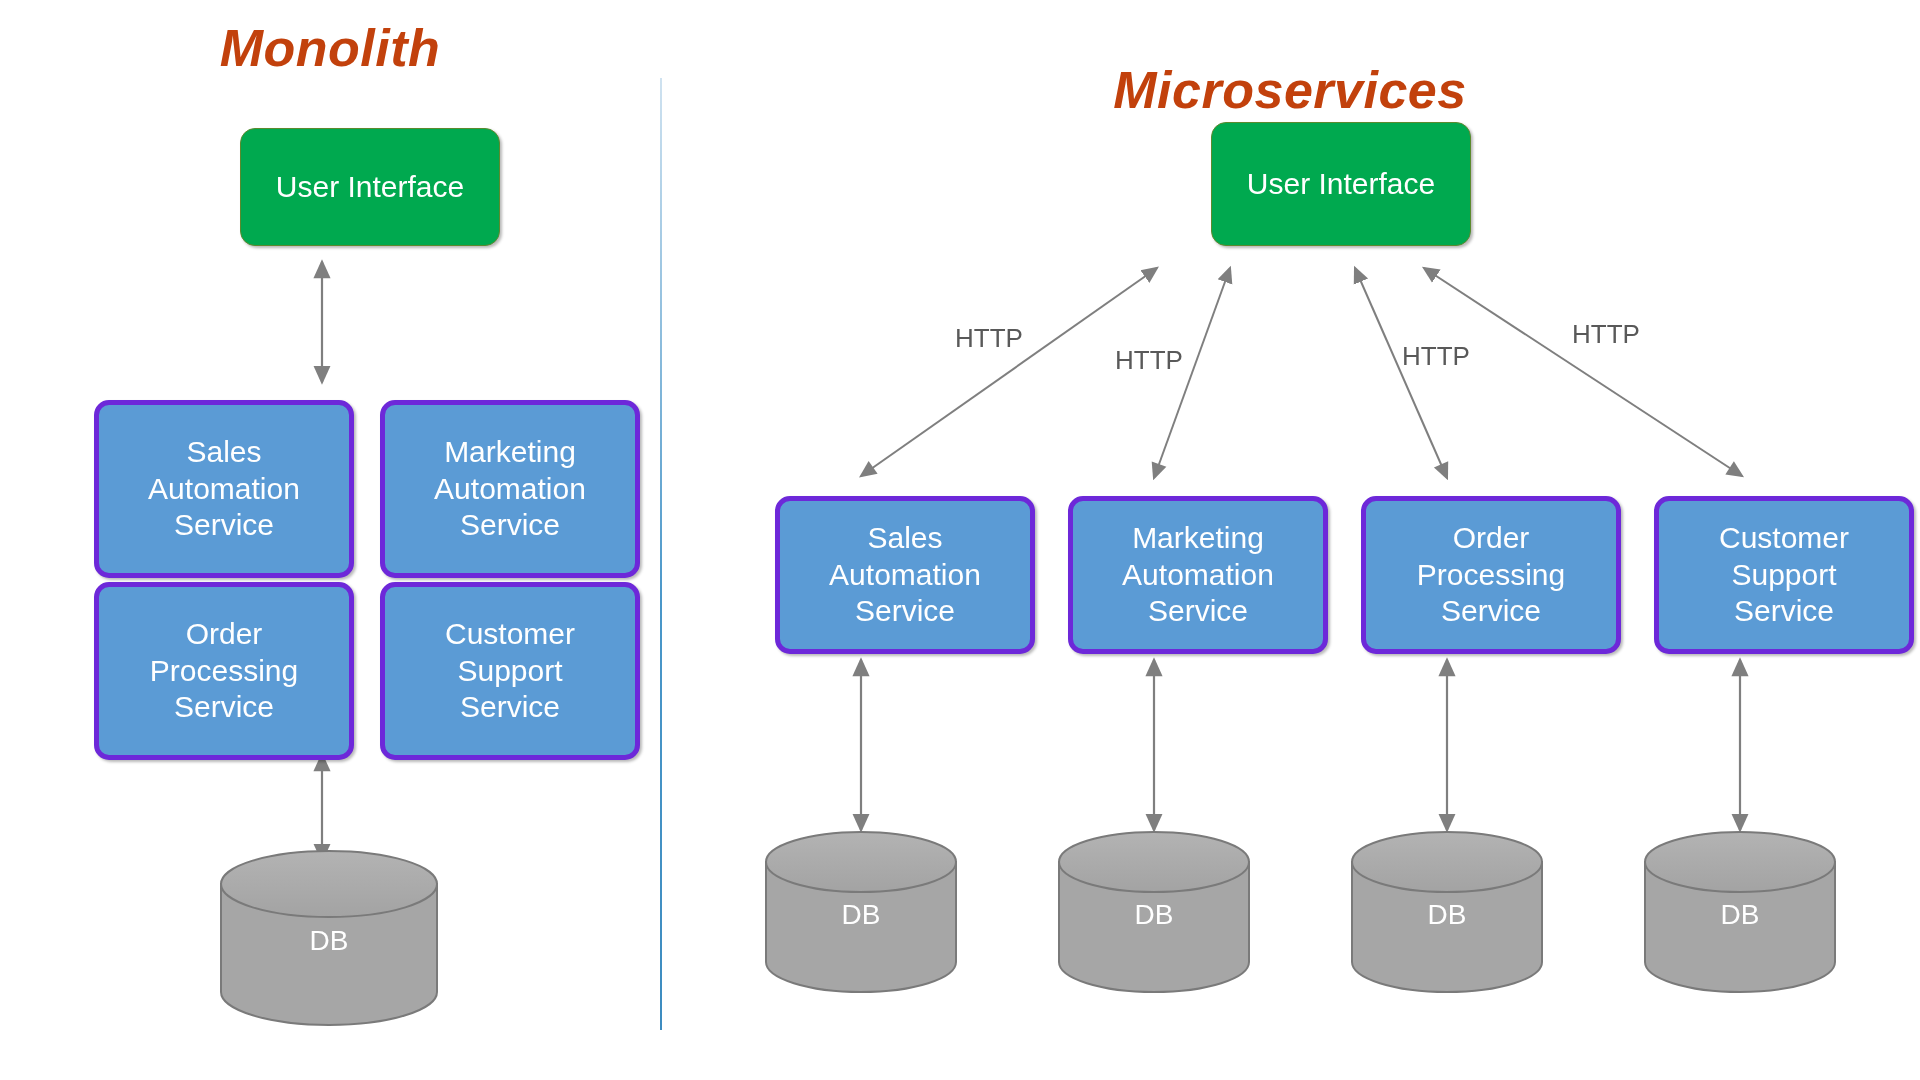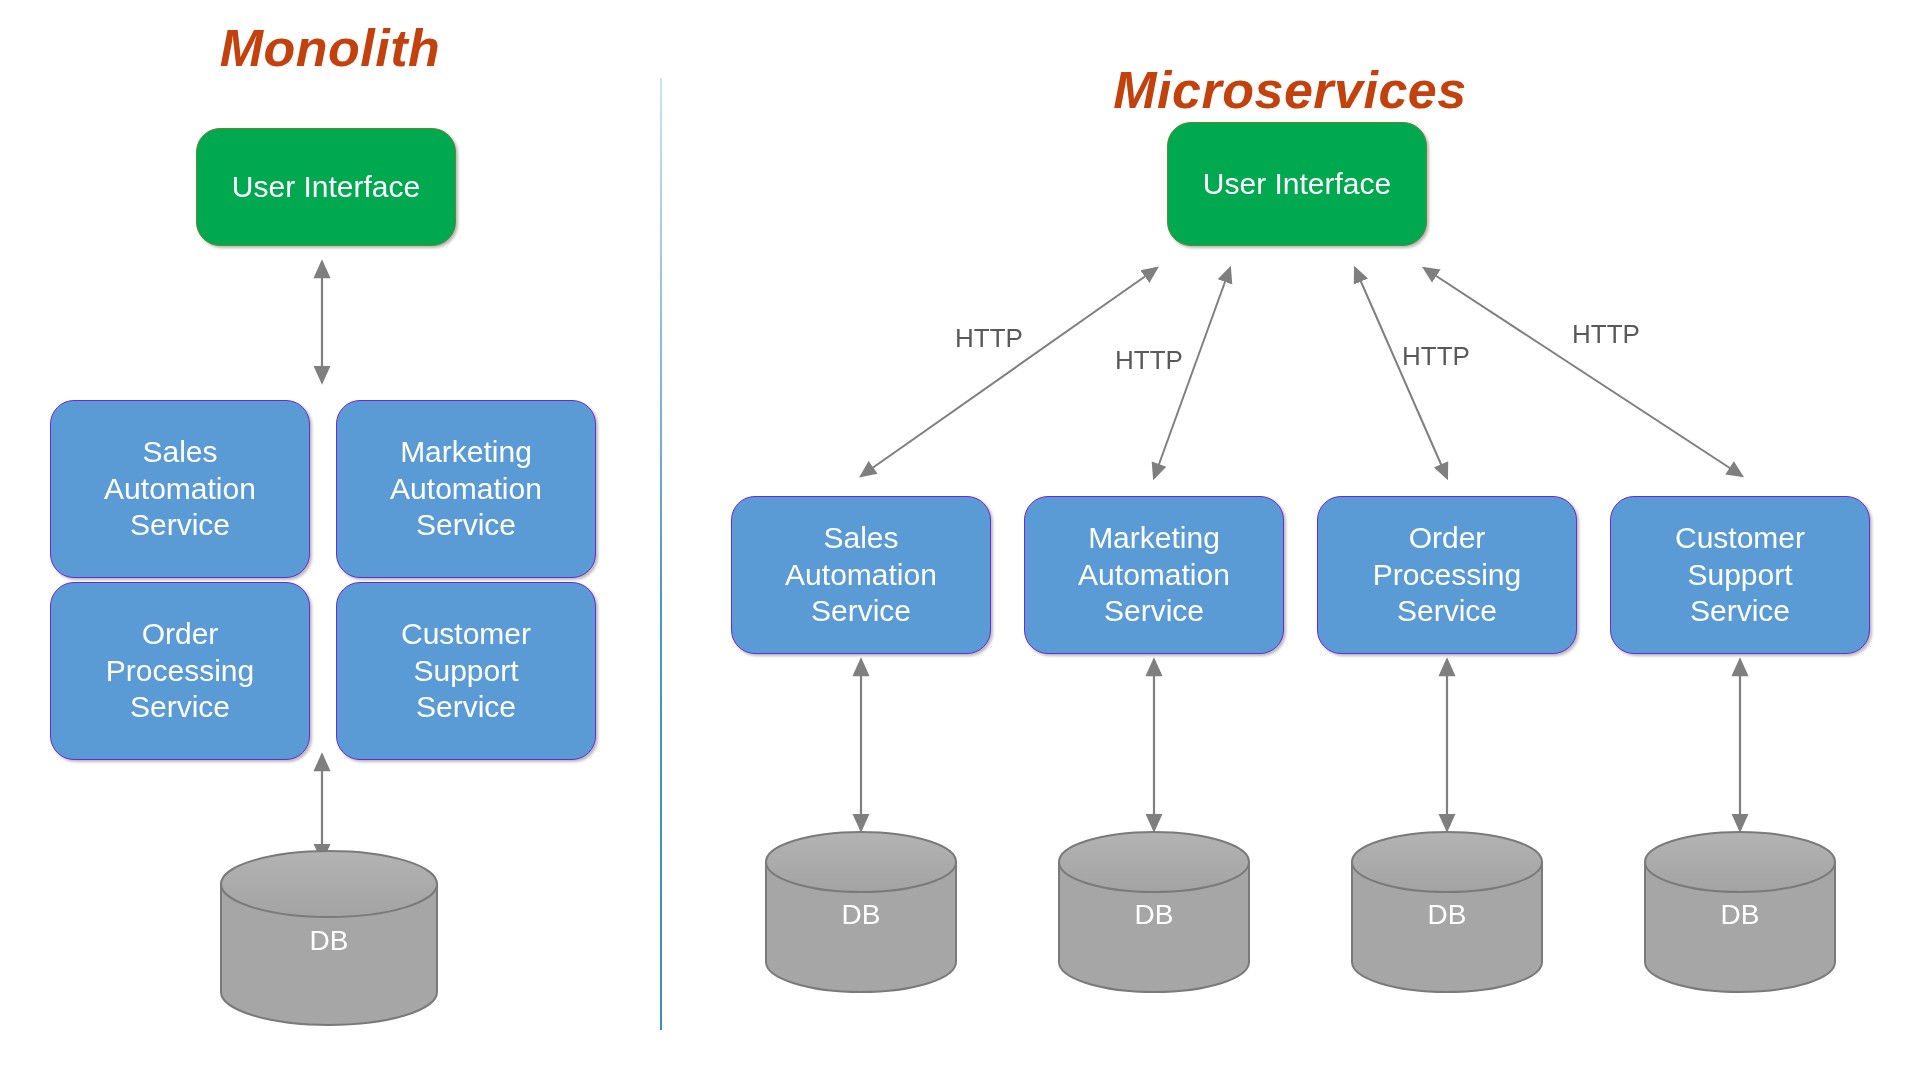--- a/index.html
+++ b/index.html
@@ -59,32 +59,33 @@
 
   
   .node {
     position: absolute;
     box-sizing: border-box;
     display: flex;
     align-items: center;
     justify-content: center;
     text-align: center;
     color: #ffffff;
-    border-radius: 24px;
+    border-radius: 15px;
     line-height: 1.22;
     box-shadow: 2px 2px 3px rgba(0,0,0,0.28);
+    margin-left: 44px;
   }
   .node-green {
     background: #00A94F;
     border: 1px solid #5c8a2e;
     font-size: 30px;
   }
   .node-blue {
     background: #5B9BD5;
-    border: 1px solid #6d28d9;
+    border: 5px solid #6d28d9;
     font-size: 30px;
   }
   .node .label {
     display: block;
     white-space: pre-line;
     padding: 0 6px;
   }
 
   
   .db {

